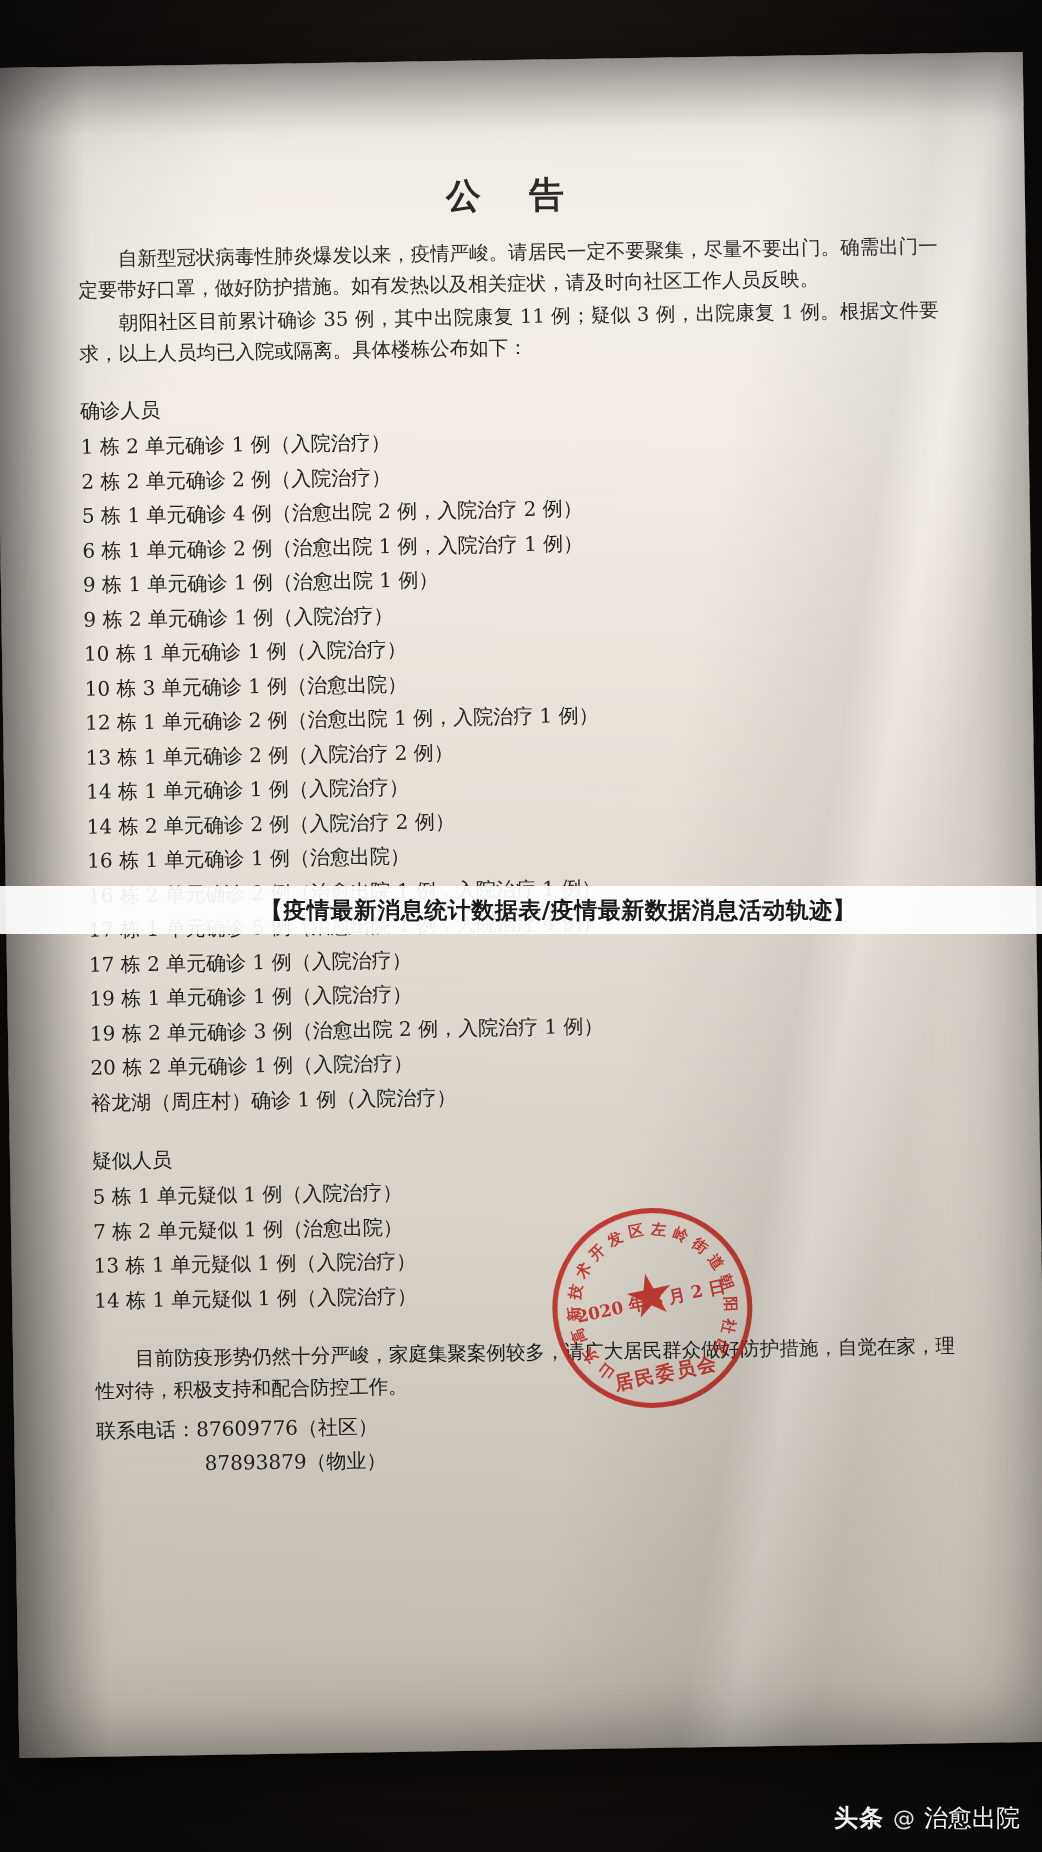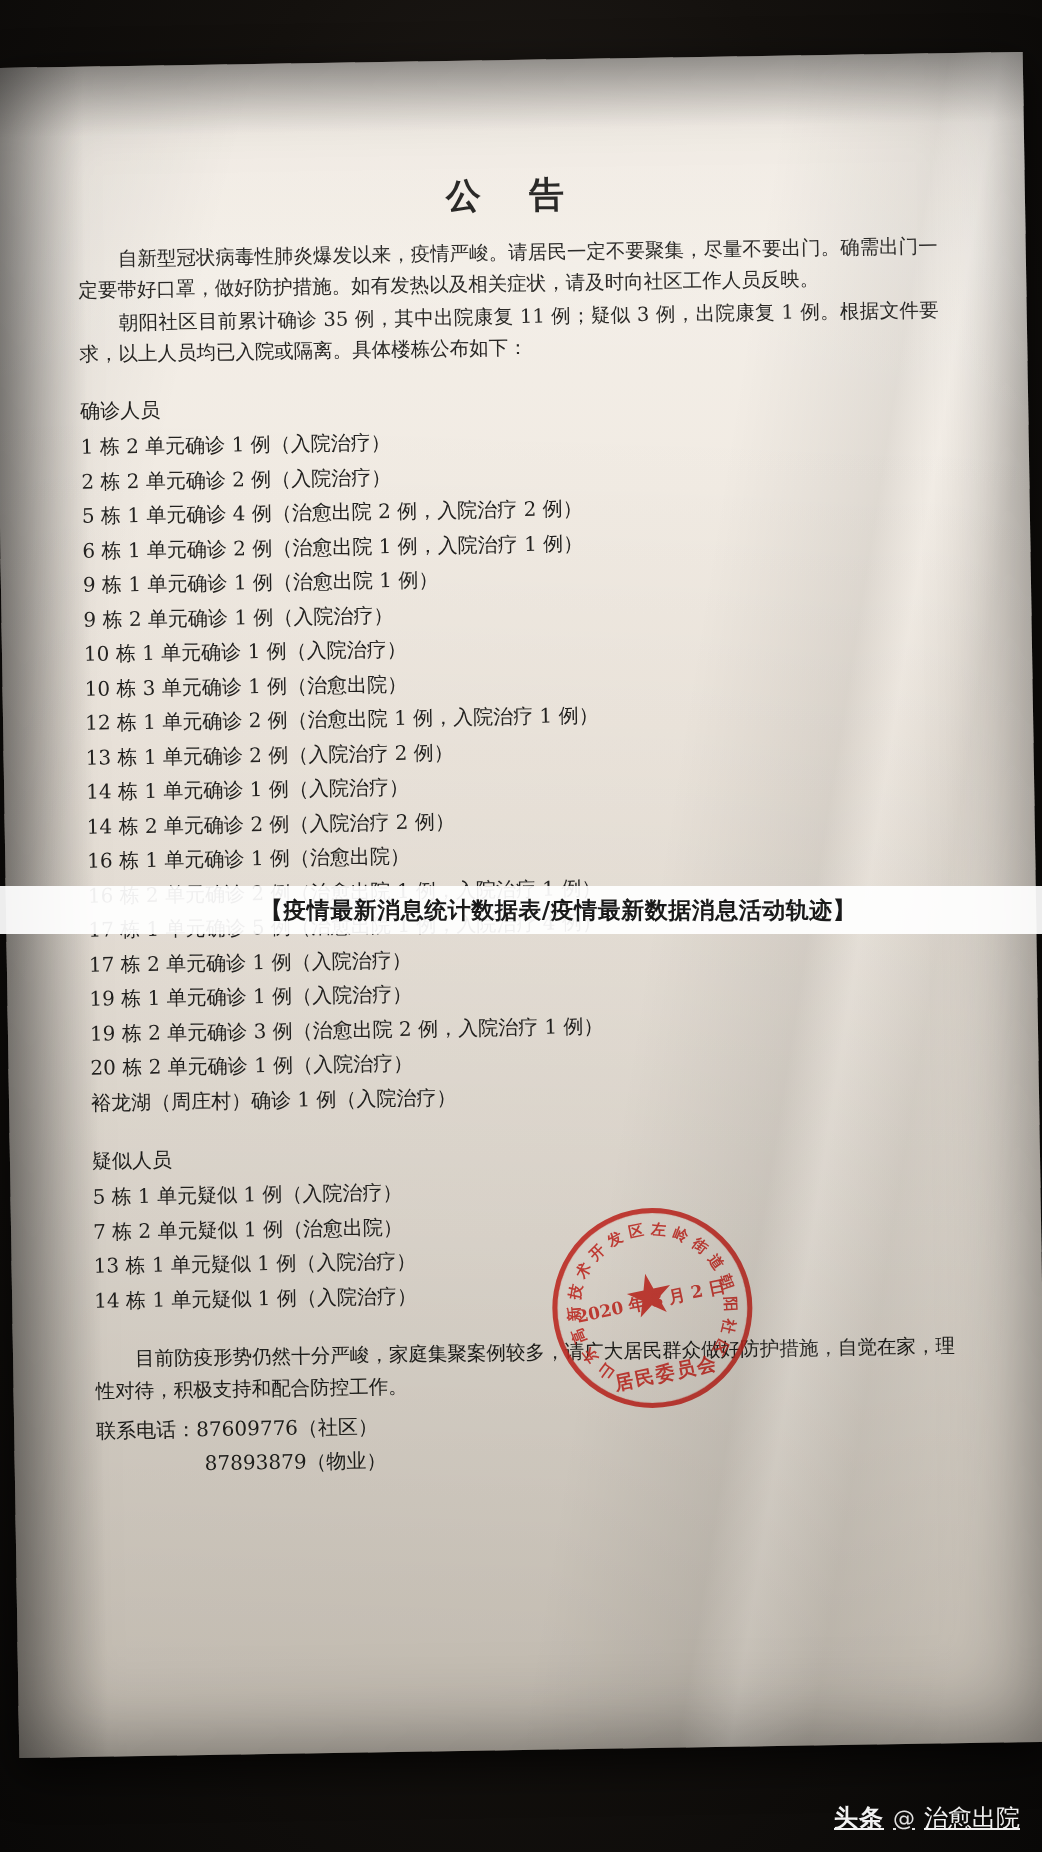--- a/index.html
+++ b/index.html
@@ -224,21 +224,20 @@
     position: absolute;
     right: 22px;
     bottom: 18px;
     display: flex;
     align-items: center;
     gap: 9px;
     color: #ffffff;
     font-size: 24px;
     font-family: "DejaVu Sans", "Liberation Sans", sans-serif;
     opacity: 0.95;
-    text-decoration: underline;
   }
   .watermark .logo {
     font-weight: 700;
     letter-spacing: 1px;
   }
   .watermark .at {
     font-size: 22px;
     opacity: 0.92;
   }
 </style>

